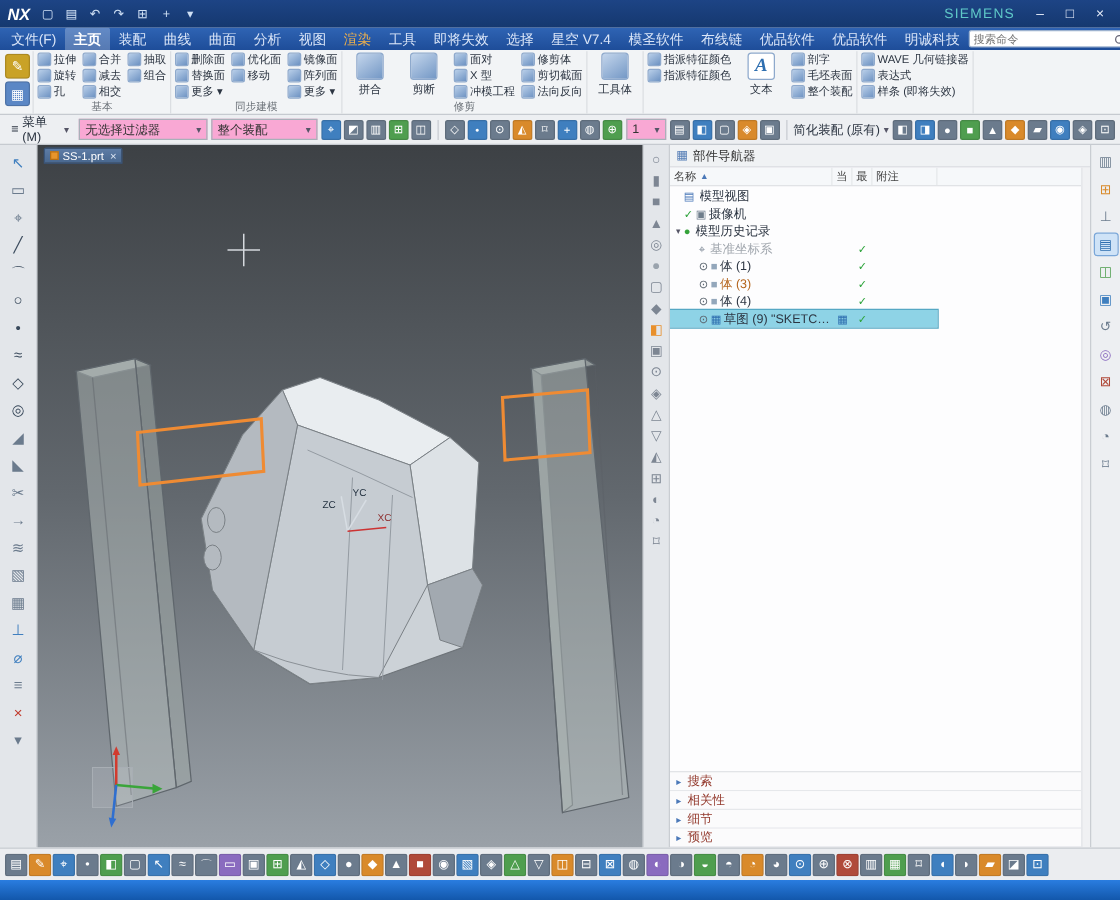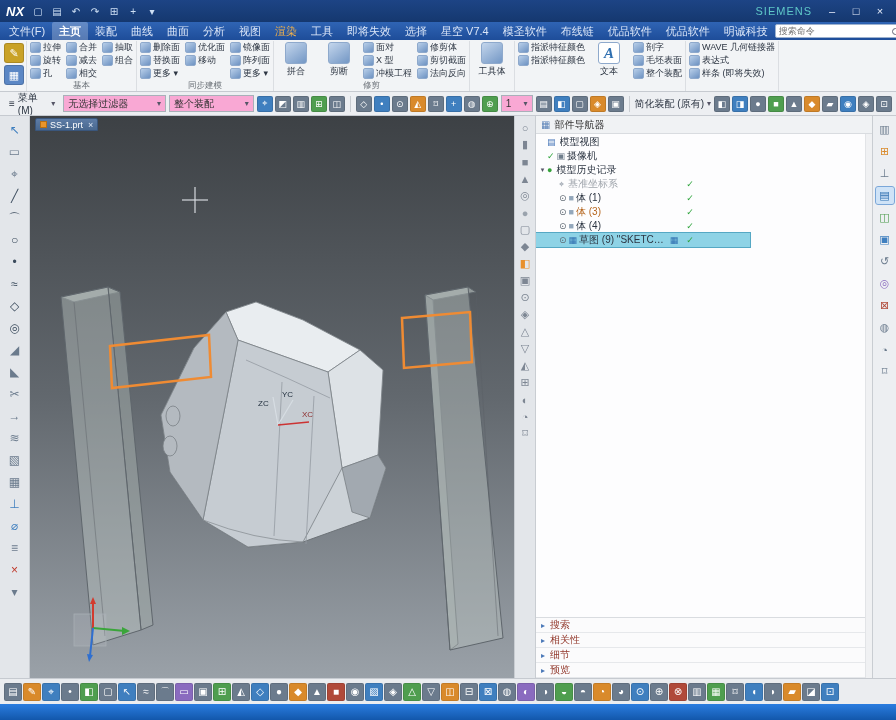--- a/index.html
+++ b/index.html
@@ -581,20 +581,30 @@
         <span class="pli" style="color: rgb(125, 134, 147);">⌑</span>
       </div>
 
     <div class="navpanel">
       <div class="nav-header">
         <span class="nh-icon">▦</span>
         <span>部件导航器</span>
       </div>
       <div class="nav-body-wrap">
         <div class="nav-left">
+          <div class="nav-cols">
+            <span class="nc name">
+              <span>名称</span>
+              <span class="sort">▲</span>
+            </span>
+            <span class="nc cur">当</span>
+            <span class="nc last">最</span>
+            <span class="nc note">附注</span>
+            <span class="nc fill"></span>
+          </div>
           <div class="nav-rows">
 
               <div class="nrow" style="padding-left: 2px;">
                 <span class="nexp"></span>
                 <span class="nicon" style="color: rgb(74, 120, 184);">▤</span>
                 <span class="nicon"></span>
                 <span class="nlabel">模型视图</span>
                 <span class="ncell curc"></span>
                 <span class="ncell chk"></span>
                 <span class="ncell notec"></span>

